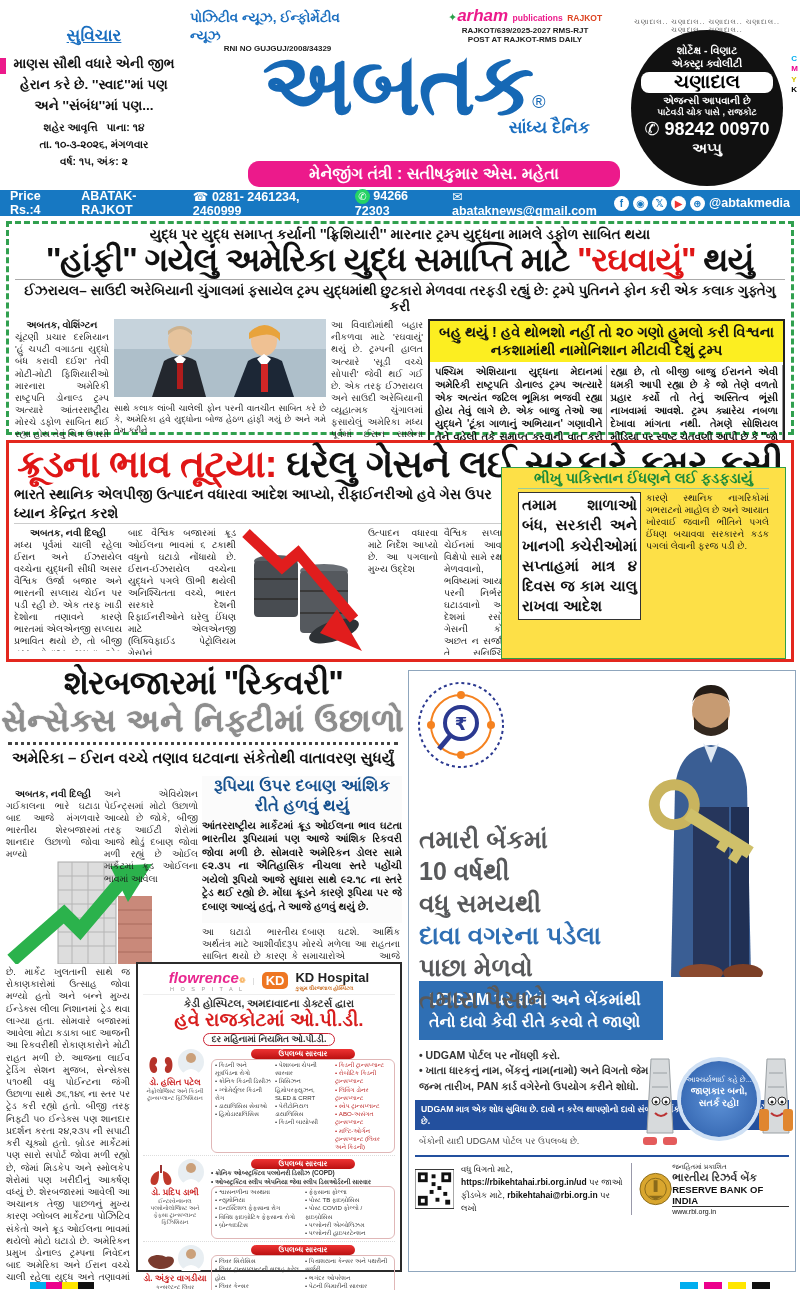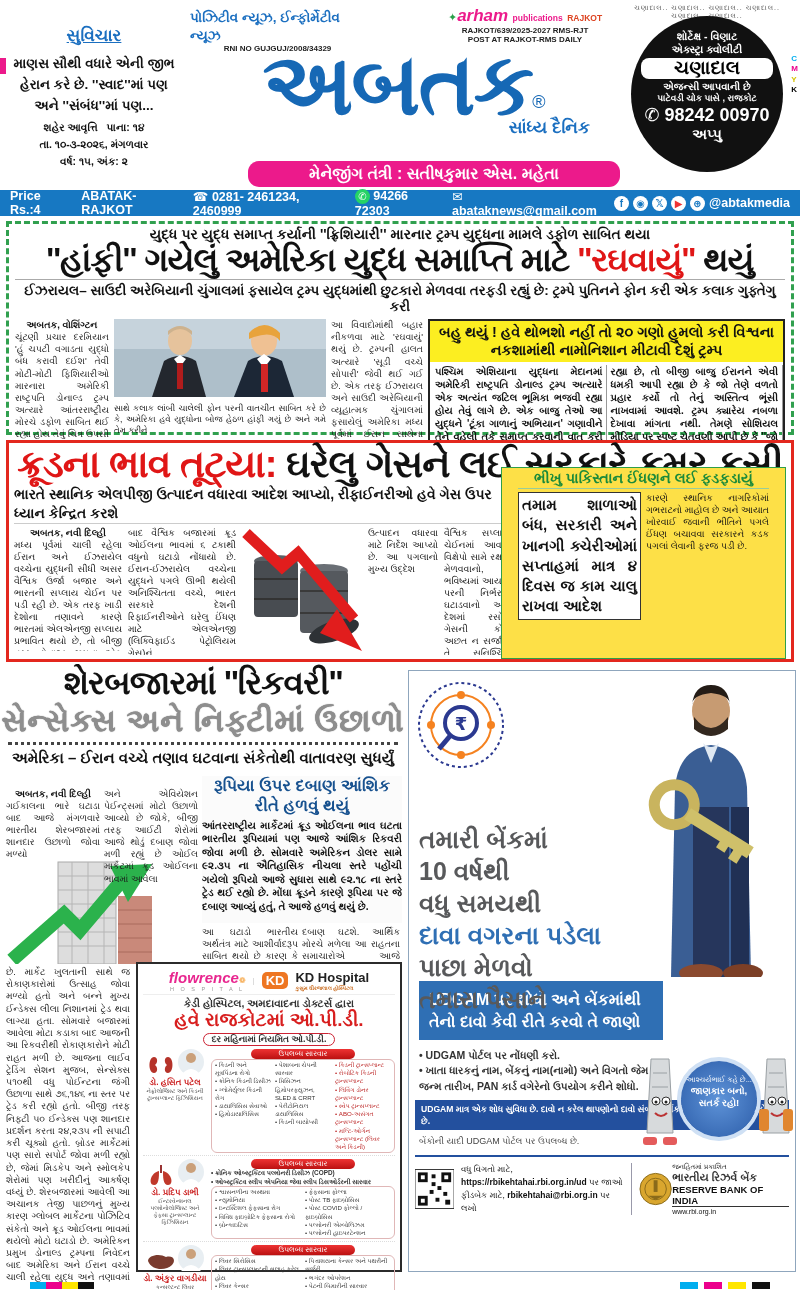--- a/index.html
+++ b/index.html
@@ -20,21 +20,21 @@
   .suv-meta{font-size:10.5px;font-weight:bold;margin-top:4px}
   .tagline{color:#1b6fc0;font-weight:bold;font-size:13.5px}
   .rni{font-size:8px;font-weight:bold;color:#222}
   .arham-name{color:#ec1a8b;font-weight:bold;font-style:italic;font-size:17px}
   .arham-sub{color:#ec1a8b;font-size:8.5px;font-weight:bold}
   .arham-city{color:#d21,red;font-size:8.5px;font-weight:bold;color:#d42}
   .biglogo{color:#1668b5;font-weight:bold;font-size:86px;line-height:.95;letter-spacing:-2px}
   .logo-sub{color:#1b6fc0;font-weight:bold;font-size:17px}
   .editorbar{left:248px;top:161px;width:372px;height:26px;background:#ec1a8b;color:#fff;
              font-weight:bold;font-size:16px;display:flex;align-items:center;justify-content:center;border-radius:11px}
-  .circlead{left:618px;top:4px;width:178px;height:184px}
+  .circlead{left:618px;top:18px;width:178px;height:184px}
   .ringtxt{font-size:7px;color:#555;text-align:center;letter-spacing:1px}
   .blackcircle{position:absolute;left:13px;top:12px;width:152px;height:156px;background:#111;border-radius:50%;
                color:#fff;text-align:center;padding-top:14px}
   .bc1{font-size:10.5px;font-weight:bold}
   .bc-band{background:#fff;color:#000;font-weight:bold;font-size:19px;margin:2px 10px;border-radius:8px;line-height:1.1}
   .bc3{font-size:10px;font-weight:bold}
   .bc4{font-size:9px;font-weight:bold}
   .bc-phone{font-size:18px;font-weight:bold}
   .bc-name{font-size:14px;font-weight:bold}
   .contactbar{left:0;top:190px;width:800px;height:26px;background:#1778c2;color:#fff;display:flex;
@@ -84,21 +84,21 @@
   .kd-logos{display:flex;align-items:center;justify-content:center;gap:7px;border-bottom:1px solid #eee;padding:2px 0}
   .flowrence{color:#e8268f;font-weight:bold;font-style:italic;font-size:15px}
   .flw-sub{color:#999;font-size:5.5px;letter-spacing:2.5px;text-align:center}
   .kd-badge{background:#ee7622;color:#fff;font-weight:bold;font-size:13px;border-radius:5px;padding:1px 4px}
   .kd-name{font-weight:bold;font-size:13px;color:#222}
   .kd-nsub{color:#c96b1e;font-size:5.5px;font-weight:bold}
   .kd-line1{font-size:10.5px;font-weight:bold;text-align:center;color:#333;margin-top:2px}
   .kd-line2{font-size:19px;font-weight:bold;text-align:center;color:#d81e1e;line-height:1.1}
   .kd-pill{border:1.2px solid #c23;color:#333;border-radius:10px;font-size:9px;font-weight:bold;
            padding:0 8px;display:inline-block;margin-top:2px}
-  .kd-banner{background:linear-gradient(#e33,#b11);color:#fff;font-weight:normal;font-size:7.5px;
+  .kd-banner{background:linear-gradient(#e33,#b11);color:#fff;font-weight:bold;font-size:7.5px;
              border-radius:8px;padding:0 28px;display:inline-block}
   .kd-sec{display:flex;gap:4px;margin-top:3px;border-bottom:1px dotted #ddd;padding-bottom:2px}
   .kd-doc{width:64px;flex:none;text-align:center}
   .kd-docname{color:#c22;font-weight:bold;font-size:8.5px}
   .kd-doctitle{font-size:5.8px;color:#444;line-height:1.2}
   .kd-treat{flex:1;border:1px solid #e0b7b7;border-radius:6px;padding:1px 3px;display:flex;gap:4px}
   .kd-list{font-size:6.1px;line-height:1.35;color:#333;flex:1}
   .kd-top{font-size:6.4px;font-weight:bold;color:#333;line-height:1.3}
   .udgam{left:408px;top:670px;width:388px;height:602px;border:1px solid #8fa6bd;background:#fff;padding:6px}
   .ud-head{position:relative;height:300px}

